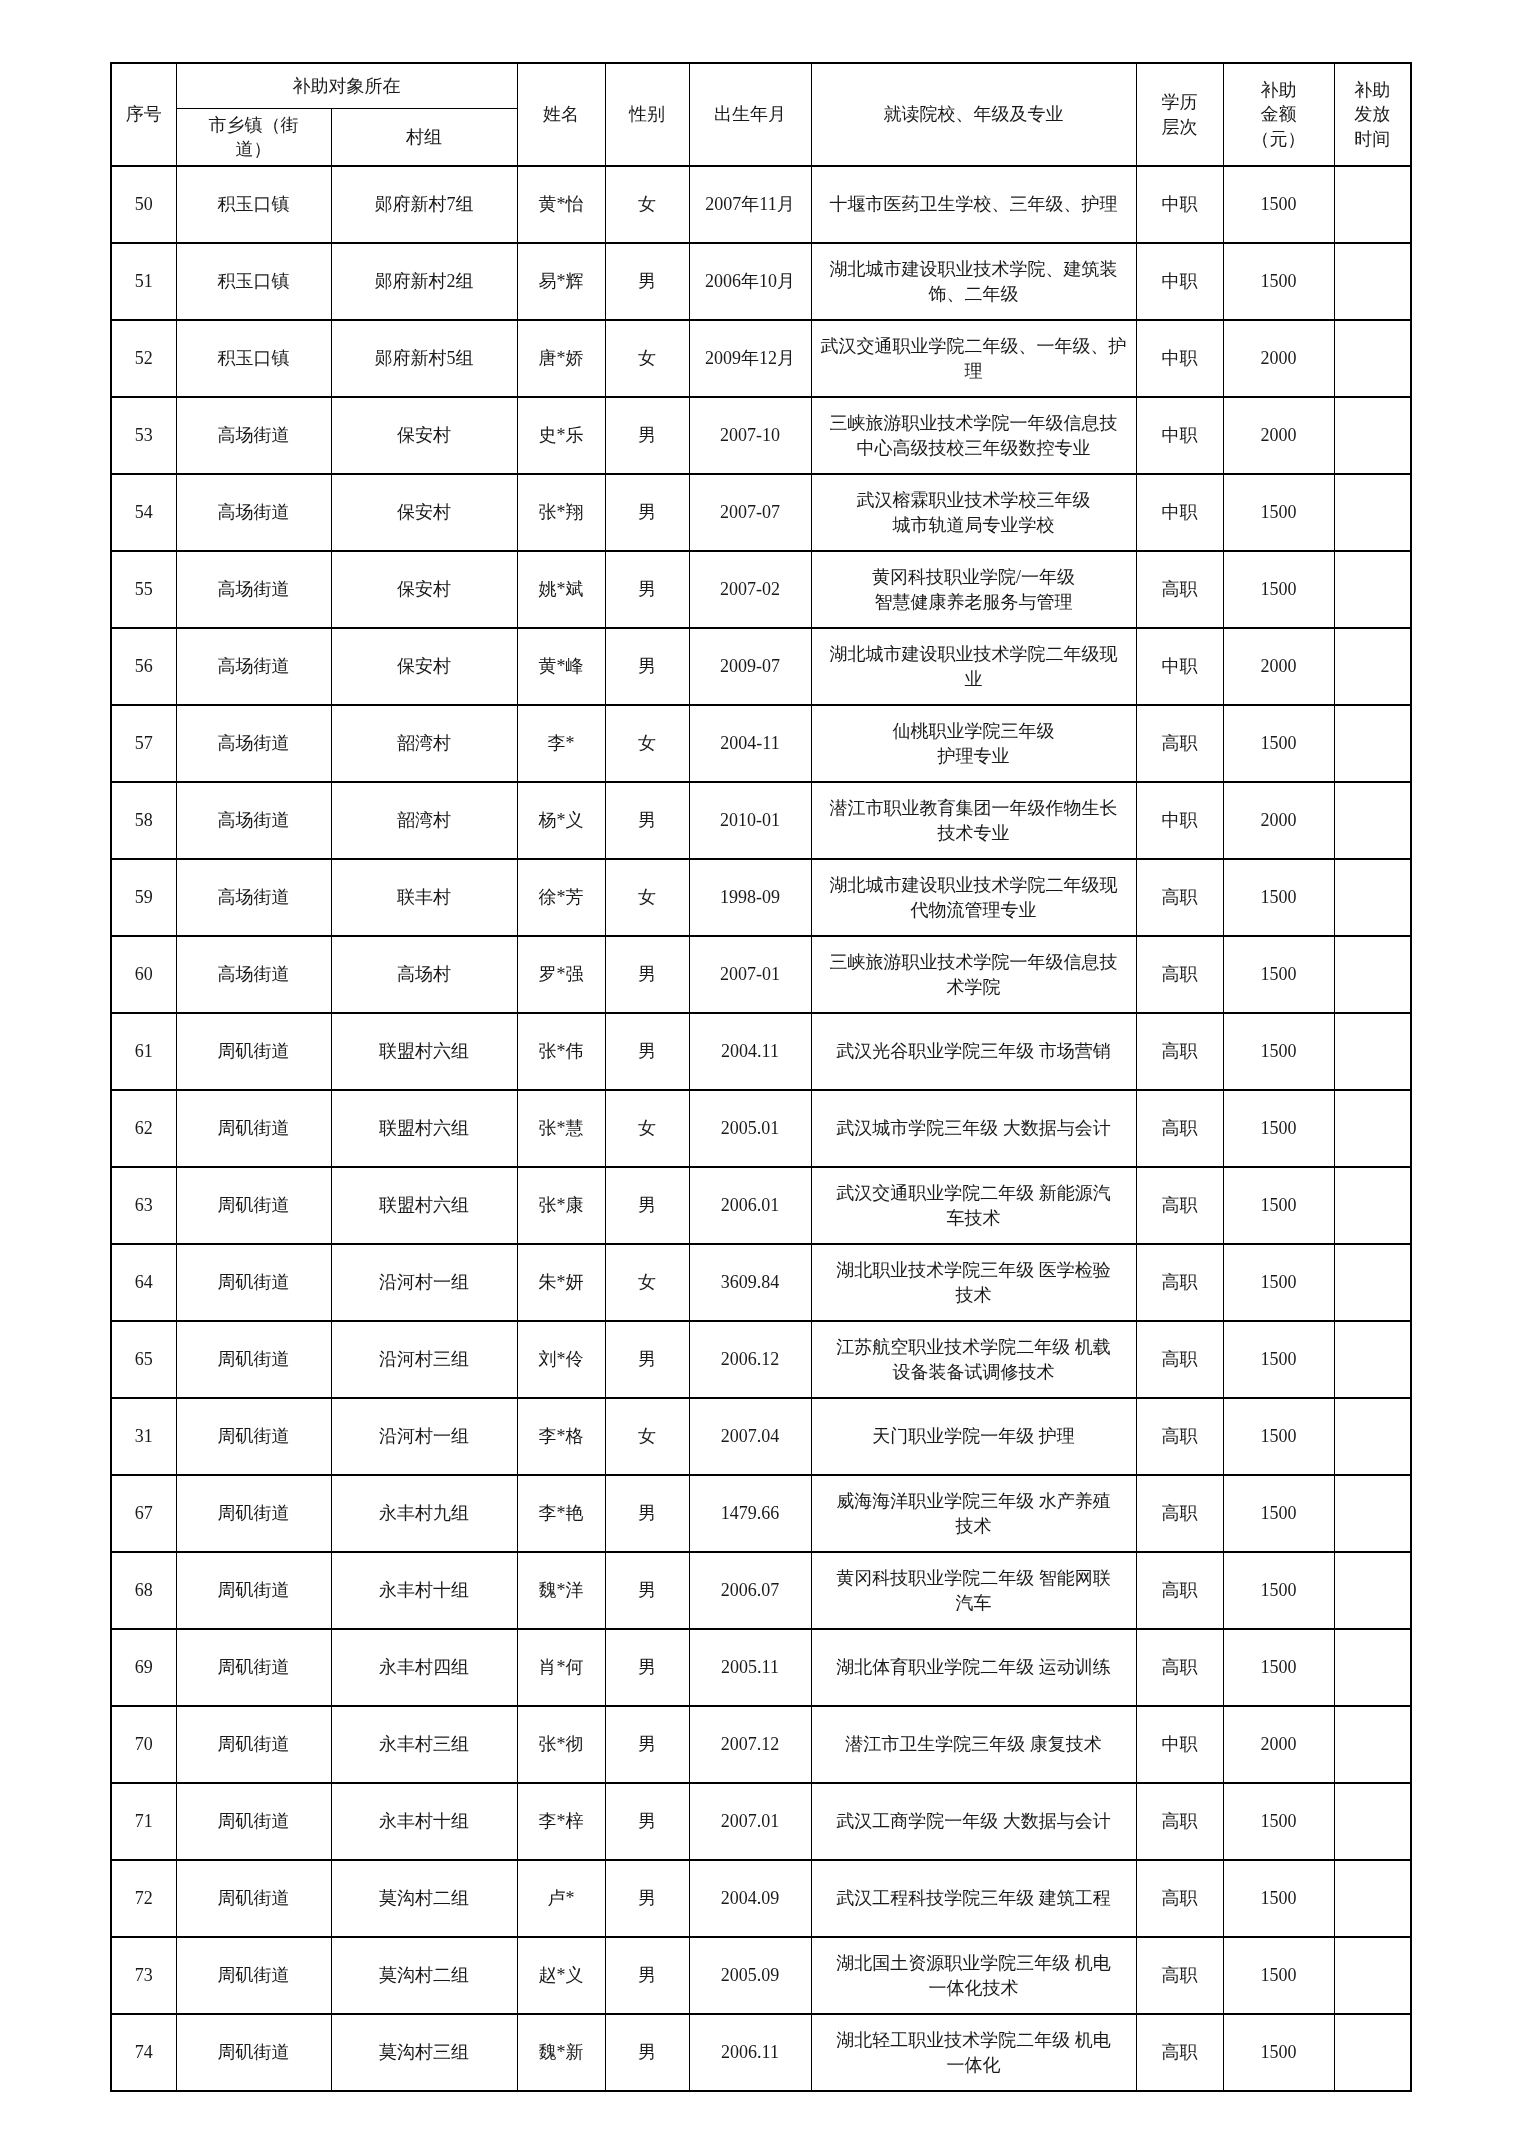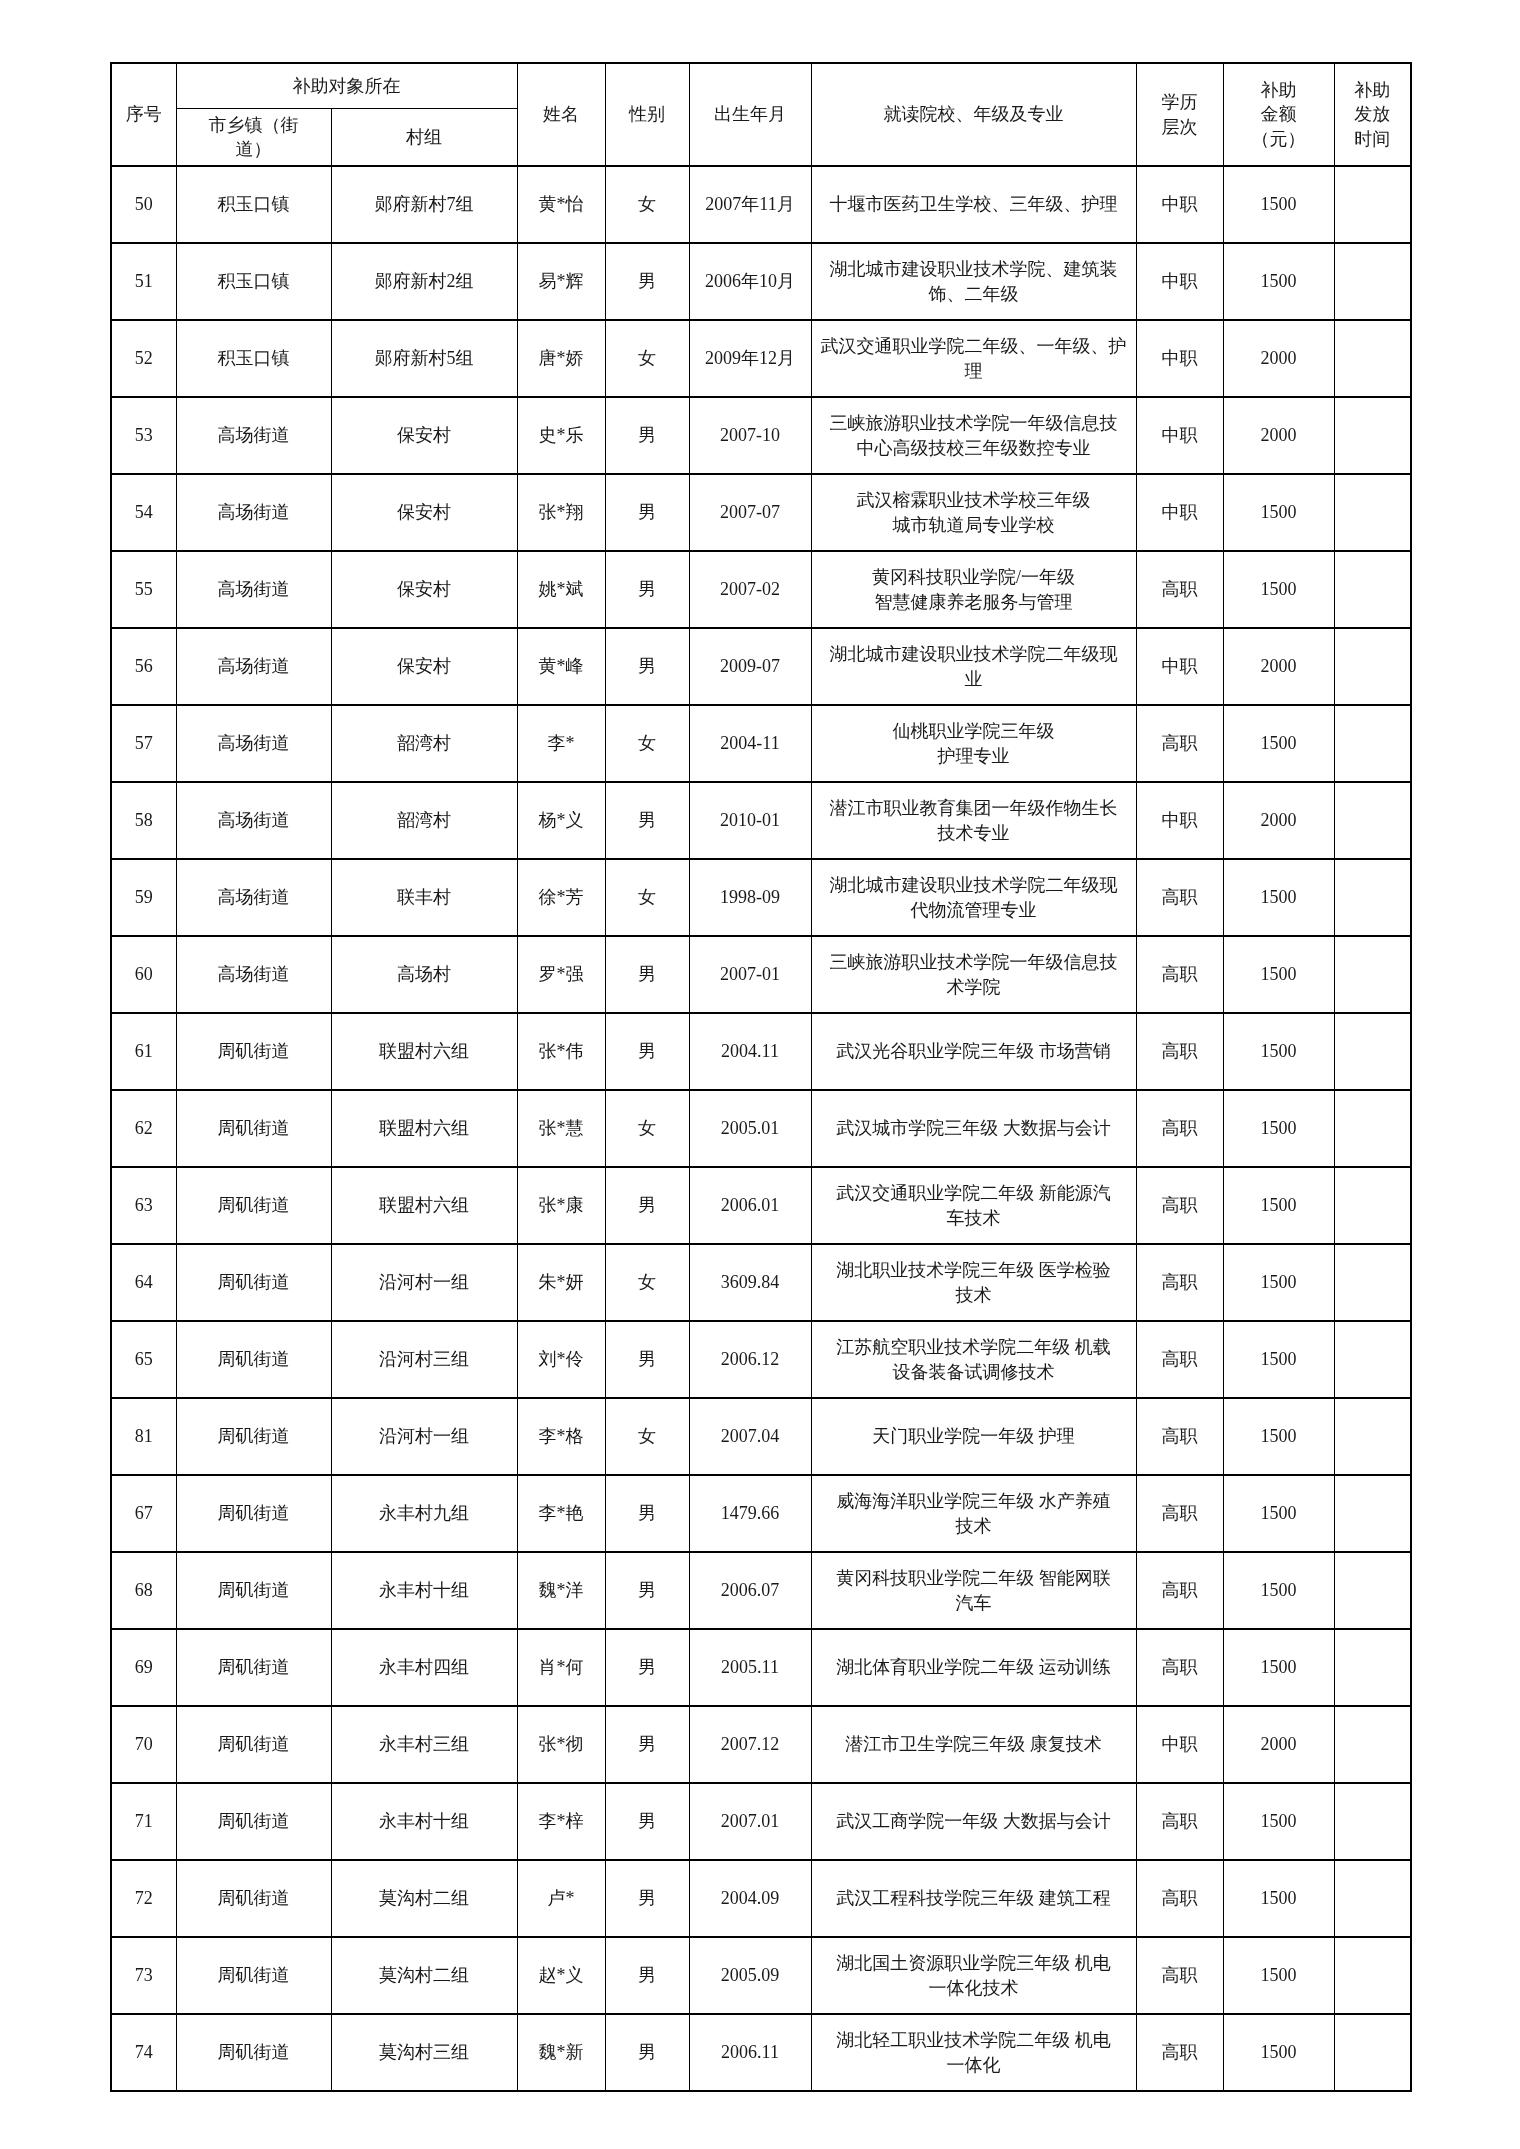--- a/index.html
+++ b/index.html
@@ -299,21 +299,21 @@
       <td>刘*伶</td>
       <td>男</td>
       <td>2006.12</td>
       <td class="cell-school">江苏航空职业技术学院二年级  机载
 设备装备试调修技术</td>
       <td>高职</td>
       <td>1500</td>
       <td></td>
     </tr>
         <tr>
-      <td>81</td>
+      <td>31</td>
       <td>周矶街道</td>
       <td>沿河村一组</td>
       <td>李*格</td>
       <td>女</td>
       <td>2007.04</td>
       <td class="cell-school">天门职业学院一年级  护理</td>
       <td>高职</td>
       <td>1500</td>
       <td></td>
     </tr>

